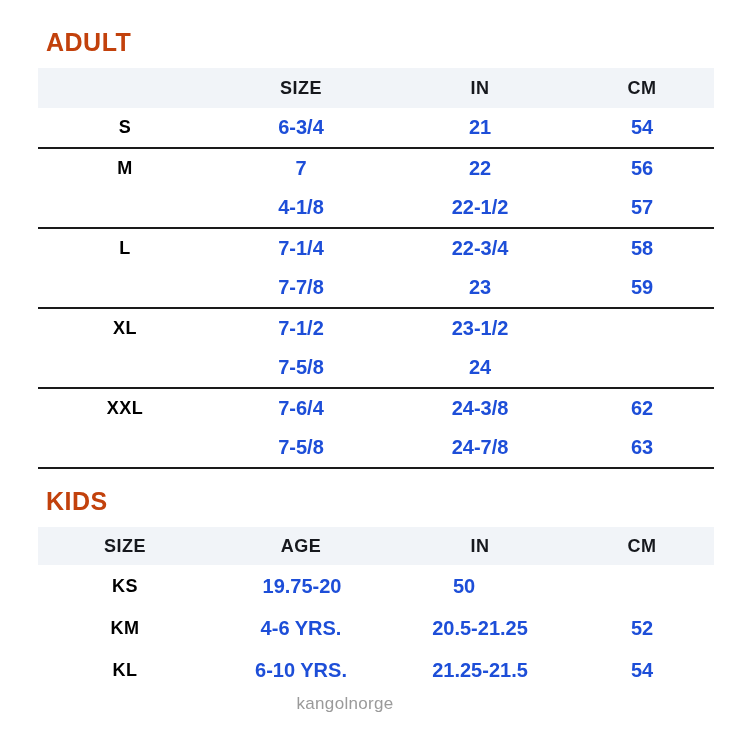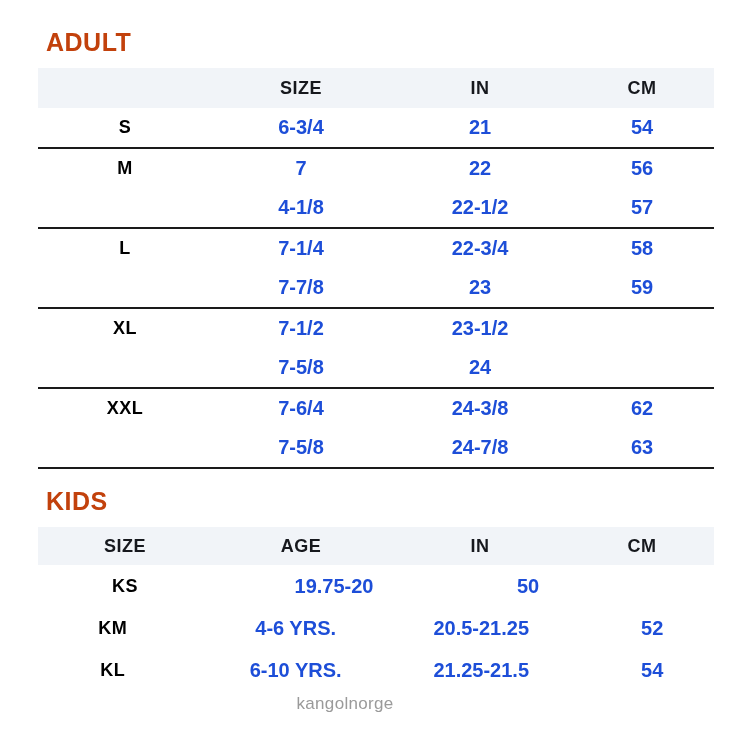--- a/index.html
+++ b/index.html
@@ -20,21 +20,21 @@
   .c2 { width:178px; }
   .c3 { width:180px; }
   .c4 { width:144px;text-align:center; }
 
   .hrow {
     height:40px; background:#f1f4f8;
     font-weight:700; font-size:18px; letter-spacing:0.5px; color:#16181d;
   }
   .group { border-bottom:2px solid #1a1a1a; }
   .drow { height:39px; }
-  .kids-tbl .drow { height:42px;gap:32px; }
+  .kids-tbl .drow { height:42px; }
   .kids-tbl .hrow { height:38px; }
 
   .lbl { font-weight:700; font-size:18px; letter-spacing:0.5px; color:#000; }
   .val { font-weight:700; font-size:20px; color:#1d4ed8; }
 
   .watermark {
     width:690px; text-align:center; margin-top:3px;
     font-size:17px; color:#9a9a9a; letter-spacing:0.3px;
   }
 </style>

